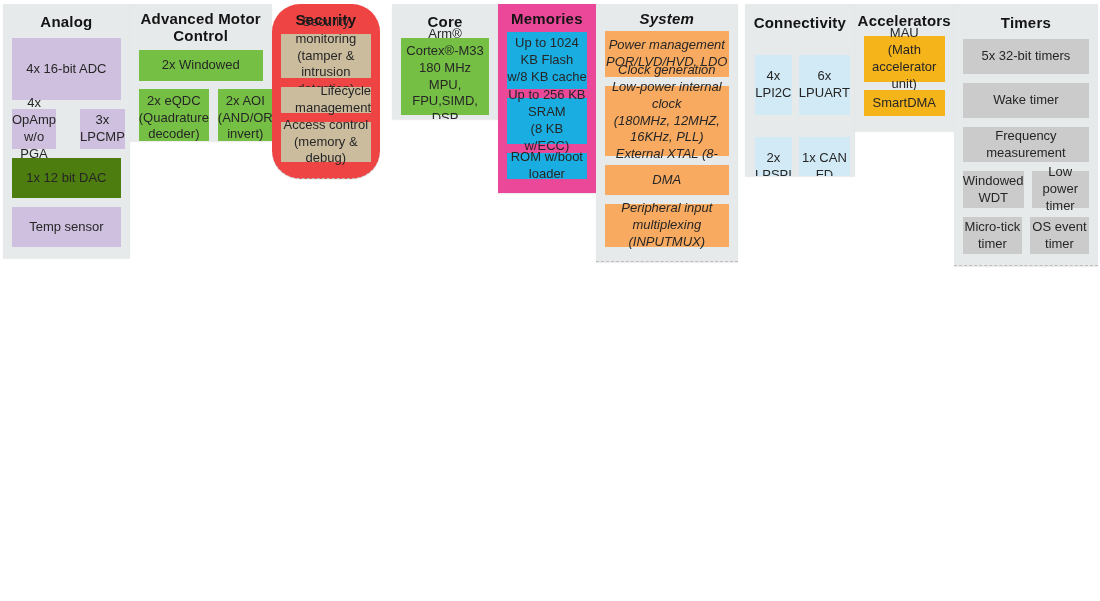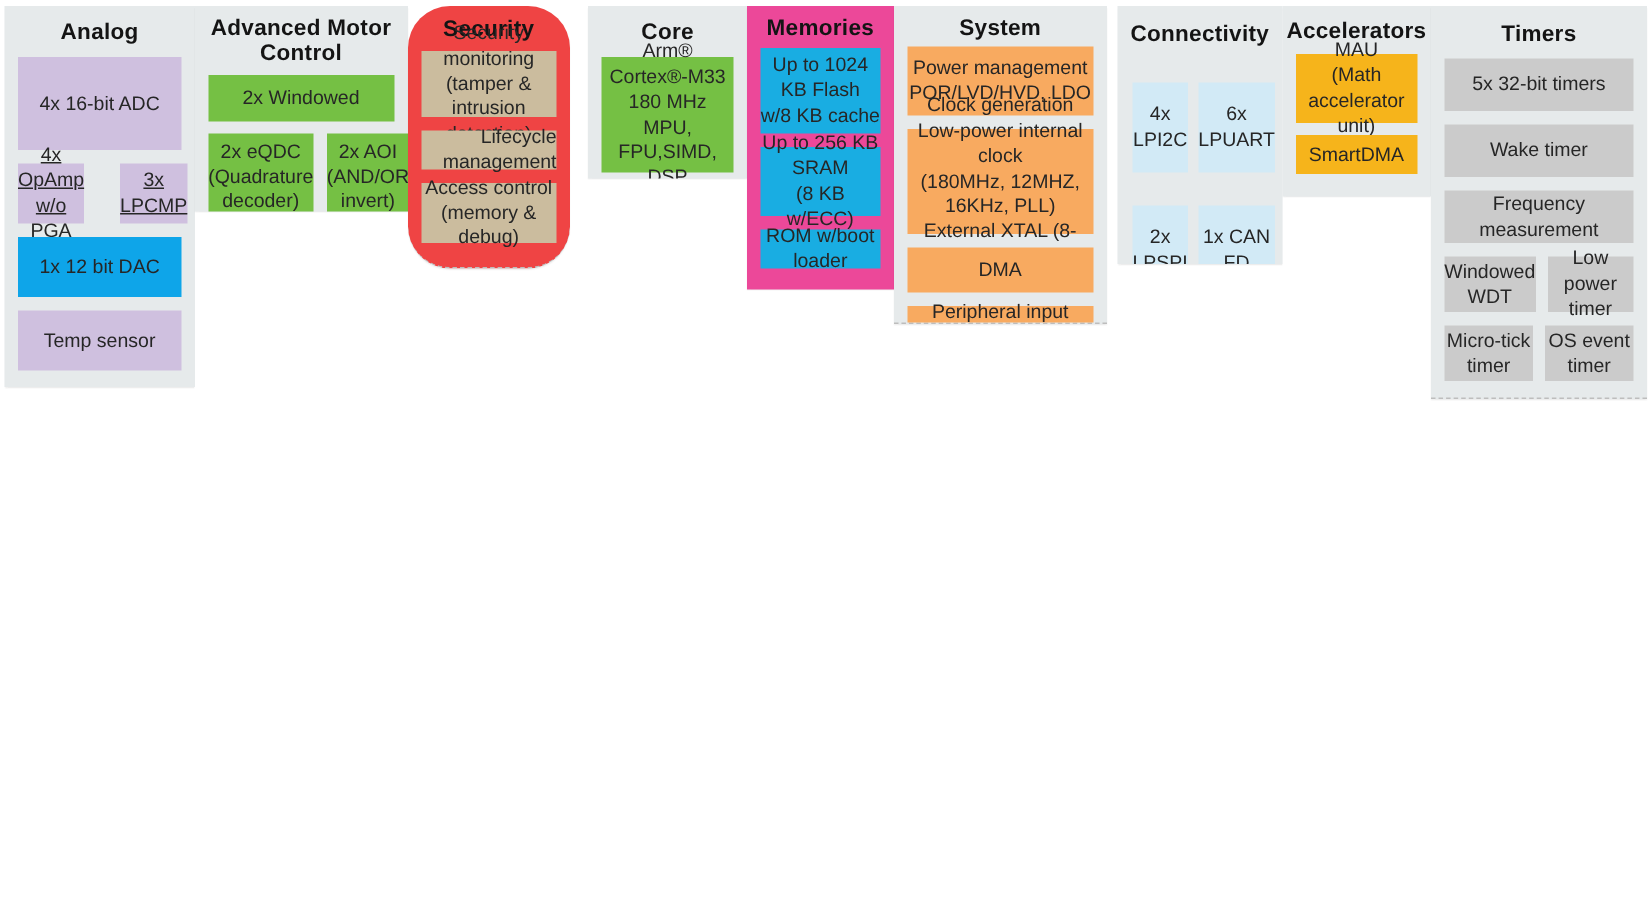--- a/index.html
+++ b/index.html
@@ -26,21 +26,21 @@
     display:flex;align-items:center;justify-content:center;
     text-align:center;font-size:13px;line-height:1.3;
     white-space:pre-line;box-sizing:border-box;color:#262626;
   }
 
   
   .p-analog{height:254px;margin-bottom:14px;}
   .p-analog .blocks{gap:9px;}
   .p-analog .b-adc{height:62px;}
   .p-analog .b-line{height:40px;}
-  .p-analog .row{gap:24px;text-decoration:underline;}
+  .p-analog .row{gap:24px;}
 
   .p-amc{height:137px;margin-bottom:10px;}
   .p-amc .title{padding:6px 0;}
   .p-amc .blocks{gap:8px;}
   .p-amc .b-flexpwm{height:31px;}
   .p-amc .row{gap:9px;}
   .p-amc .row .blk{height:58px;}
 
   .p-security{height:175px;}
   .p-security .title{padding:7px 0 6px;}
@@ -52,21 +52,21 @@
   .p-core{height:115px;margin-bottom:13px;}
   .p-core .b-cpu{height:77px;}
 
   .p-memories{height:189px;margin-bottom:14px;}
   .p-memories .title{padding:6px 0 5px;}
   .p-memories .blocks{gap:9px;}
   .p-memories .b-flash{height:57px;}
   .p-memories .b-sram{height:46px;}
   .p-memories .b-rom{height:26px;}
 
-  .p-system{height:212px;}
+  .p-system{height:258px;font-style:italic;}
   .p-system .title{padding:6px 0 4px;}
   .p-system .blocks{gap:9px;}
   .p-system .b-power{height:46px;}
   .p-system .b-clock{height:70px;}
   .p-system .b-dma{height:30px;}
   .p-system .b-inputmux{height:43px;}
 
   .p-connectivity{height:172px;margin-bottom:7px;}
   .p-connectivity .title{padding:10px 0 8px;}
   .p-connectivity .grid{display:grid;grid-template-columns:1fr 1fr;gap:6px 7px;padding:0 10px;}
@@ -95,21 +95,21 @@
   <div class="col col1">
 
     <section class="panel p-analog" style="background-color: rgb(230, 234, 235);">
       <div class="title">Analog</div>
       <div class="blocks">
         <div class="blk b-adc" style="background-color: rgb(207, 192, 223);">4x 16-bit ADC</div>
         <div class="row">
           <div class="blk" style="height: 40px; background-color: rgb(207, 192, 223);">4x OpAmp w/o PGA</div>
           <div class="blk" style="height: 40px; background-color: rgb(207, 192, 223);">3x LPCMP</div>
         </div>
-        <div class="blk b-line" style="background-color: #0ea5e9;">1x 12 bit DAC</div>
+        <div class="blk b-line" style="background-color: #4d7c0f;">1x 12 bit DAC</div>
         <div class="blk b-line" style="background-color: rgb(207, 192, 223);">Temp sensor</div>
       </div>
     </section>
 
     <section class="panel p-amc" style="background-color: rgb(230, 234, 235);">
       <div class="title">Advanced Motor Control</div>
       <div class="blocks">
         <div class="blk b-flexpwm" style="background-color: rgb(117, 192, 68);">2x Windowed</div>
         <div class="row">
           <div class="blk" style="background-color: rgb(117, 192, 68);">2x eQDC

